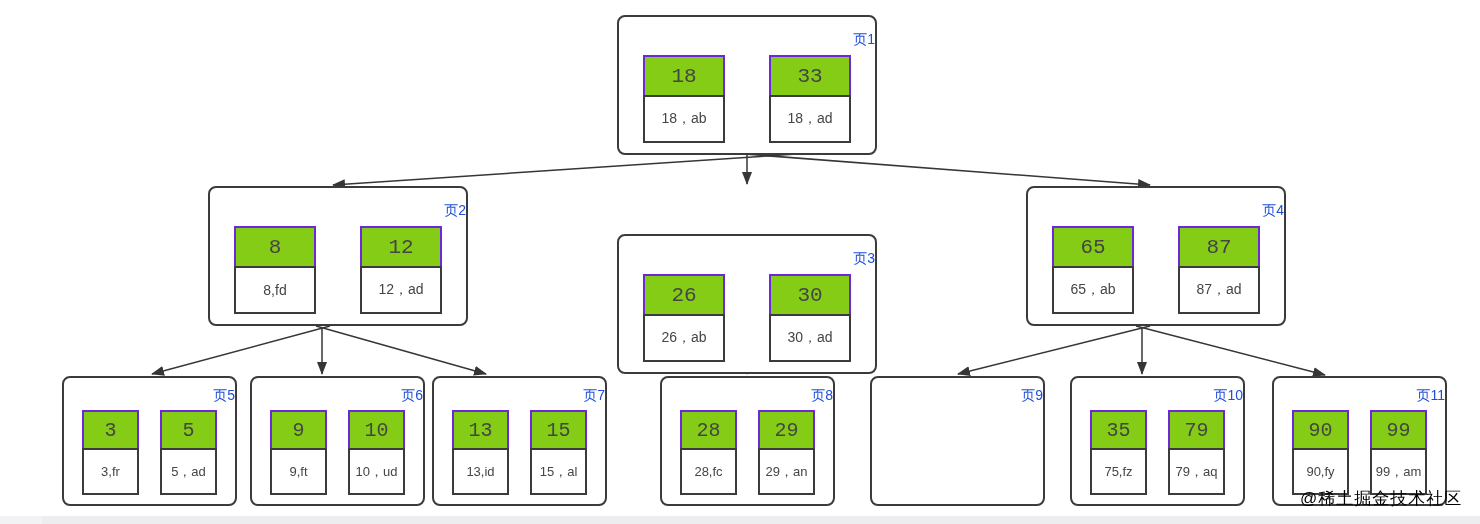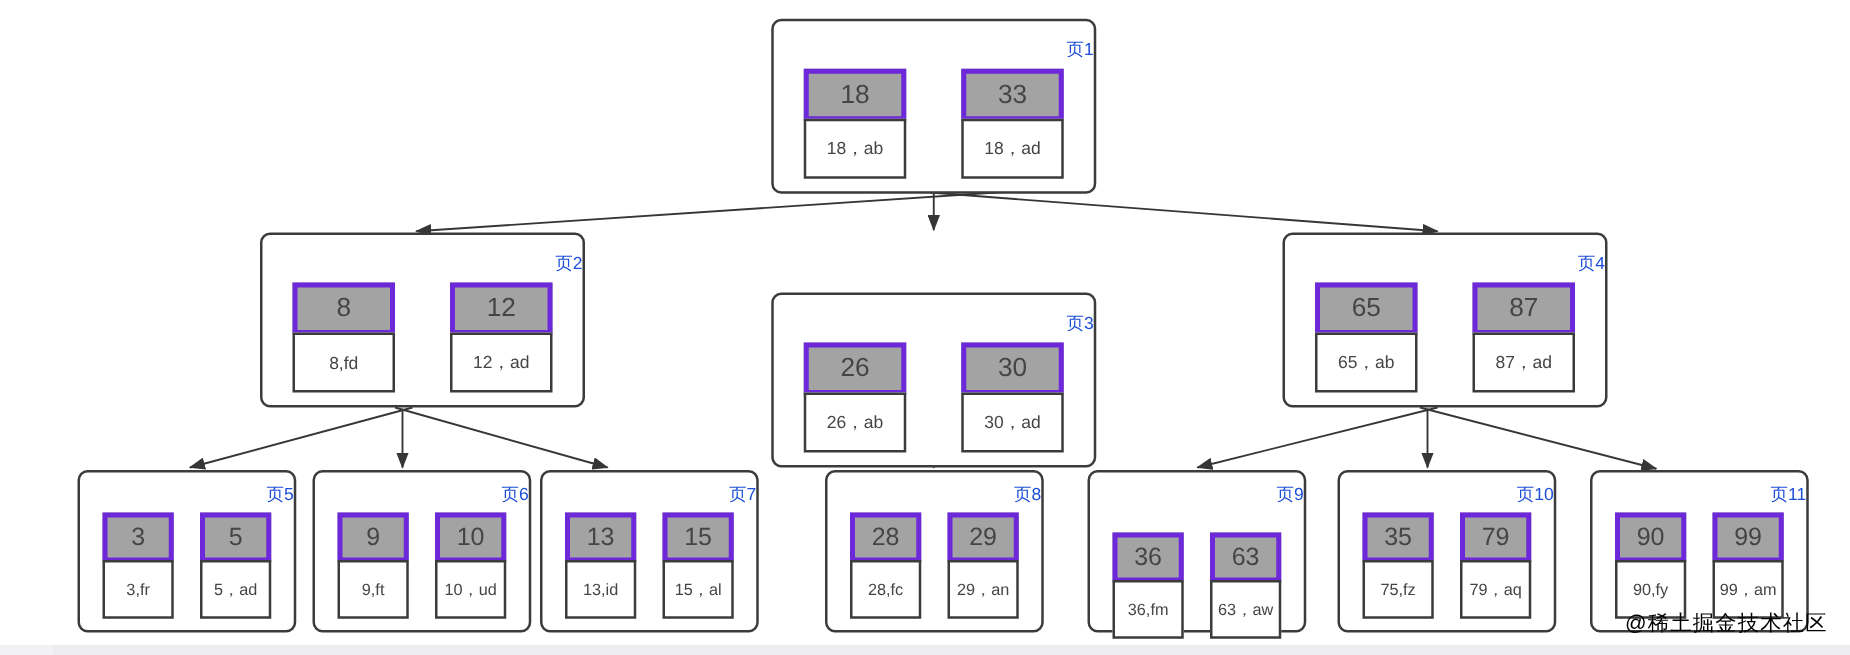--- a/index.html
+++ b/index.html
@@ -25,25 +25,26 @@
     font-size:14px;
     color:#1d4ed8;
     line-height:18px;
   }
   .cells{
     display:flex;
     justify-content:space-between;
   }
   .cell{display:flex;flex-direction:column;}
   .cell-key{
-    border:4px solid #6d28d9;
+    border:2px solid #6d28d9;
     box-sizing:border-box;
     display:flex;align-items:center;justify-content:center;
-    background:#a3a3a3;
+    background:#84cc16;
     color:#454545;
+    font-family:Liberation Mono, monospace;
   }
   .cell-record{
     border:2px solid #3b3b3b;
     box-sizing:border-box;
     margin-top:-2px;
     display:flex;align-items:center;justify-content:center;
     background:#fff;
     color:#454545;
     white-space:nowrap;
   }
@@ -212,30 +213,20 @@
       </div>
       <div class="cell">
         <div class="cell-key">29</div>
         <div class="cell-record">29，an</div>
       </div>
     </div>
   </div>
 
   <div class="page lvl-leaf" style="left:870px;top:376px;gap:16px;">
     <div class="page-title">页9</div>
-    <div class="cells">
-      <div class="cell">
-        <div class="cell-key">36</div>
-        <div class="cell-record">36,fm</div>
-      </div>
-      <div class="cell">
-        <div class="cell-key">63</div>
-        <div class="cell-record">63，aw</div>
-      </div>
-    </div>
   </div>
 
   <div class="page lvl-leaf" style="left:1070px;top:376px;">
     <div class="page-title">页10</div>
     <div class="cells">
       <div class="cell">
         <div class="cell-key">35</div>
         <div class="cell-record">75,fz</div>
       </div>
       <div class="cell">

